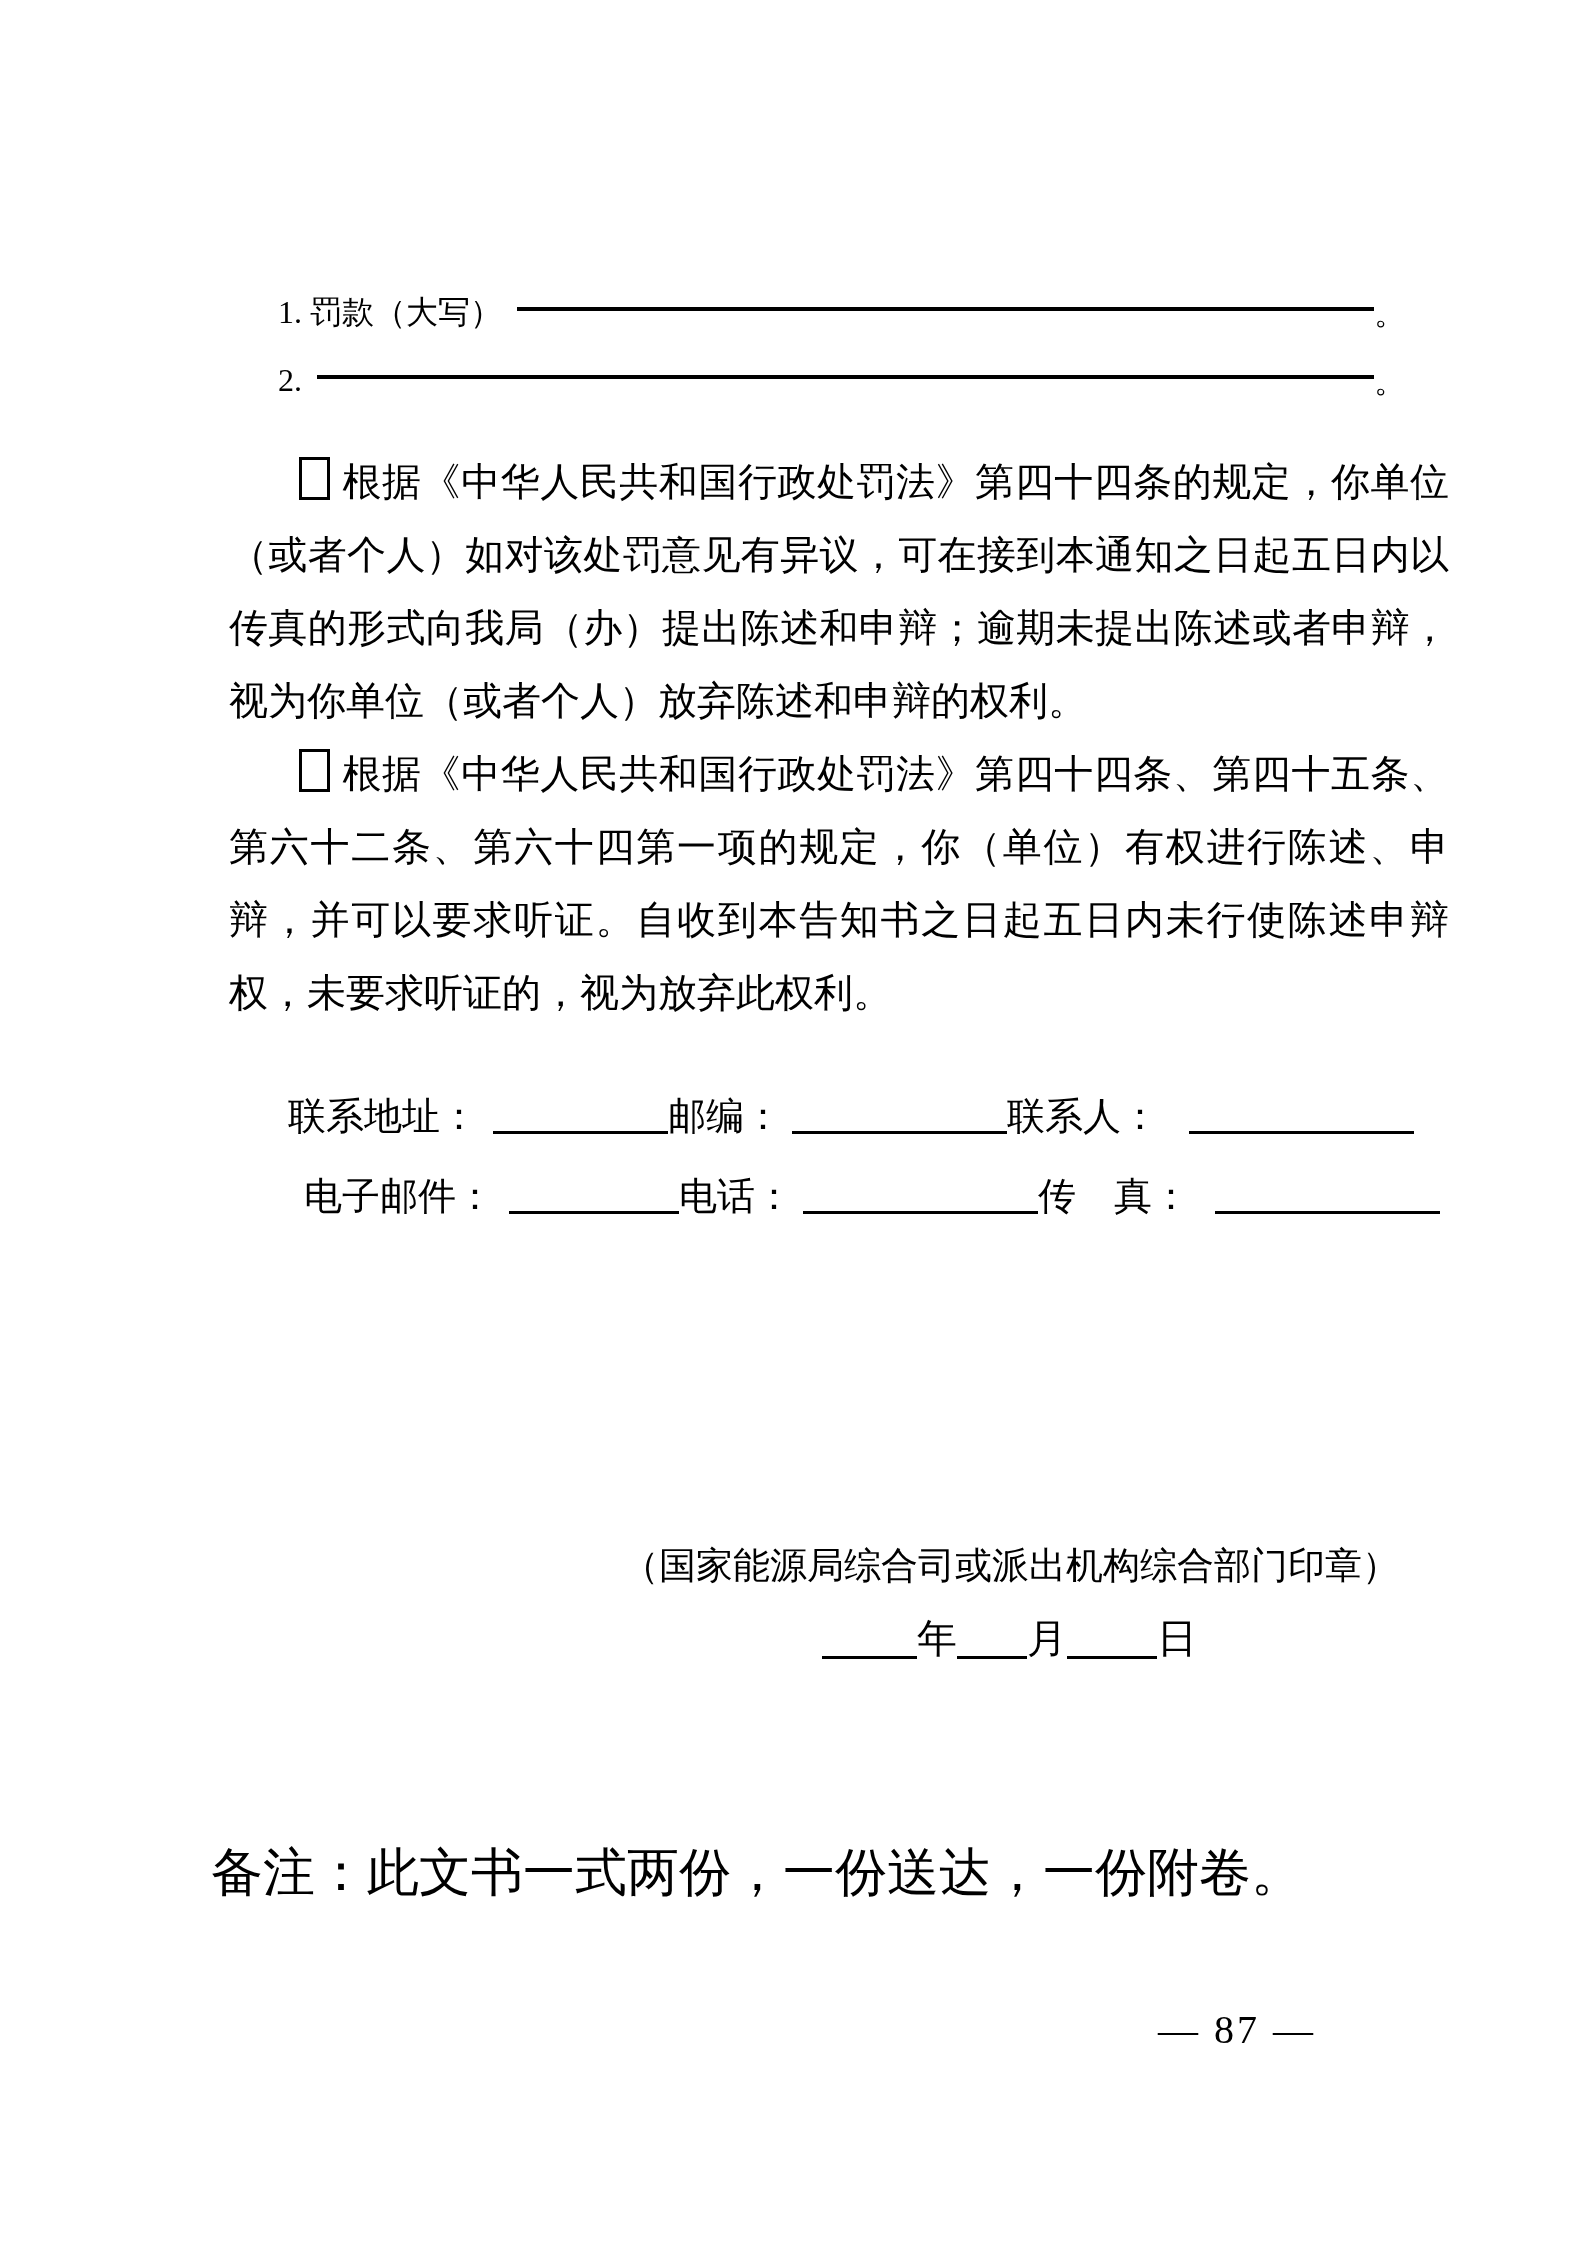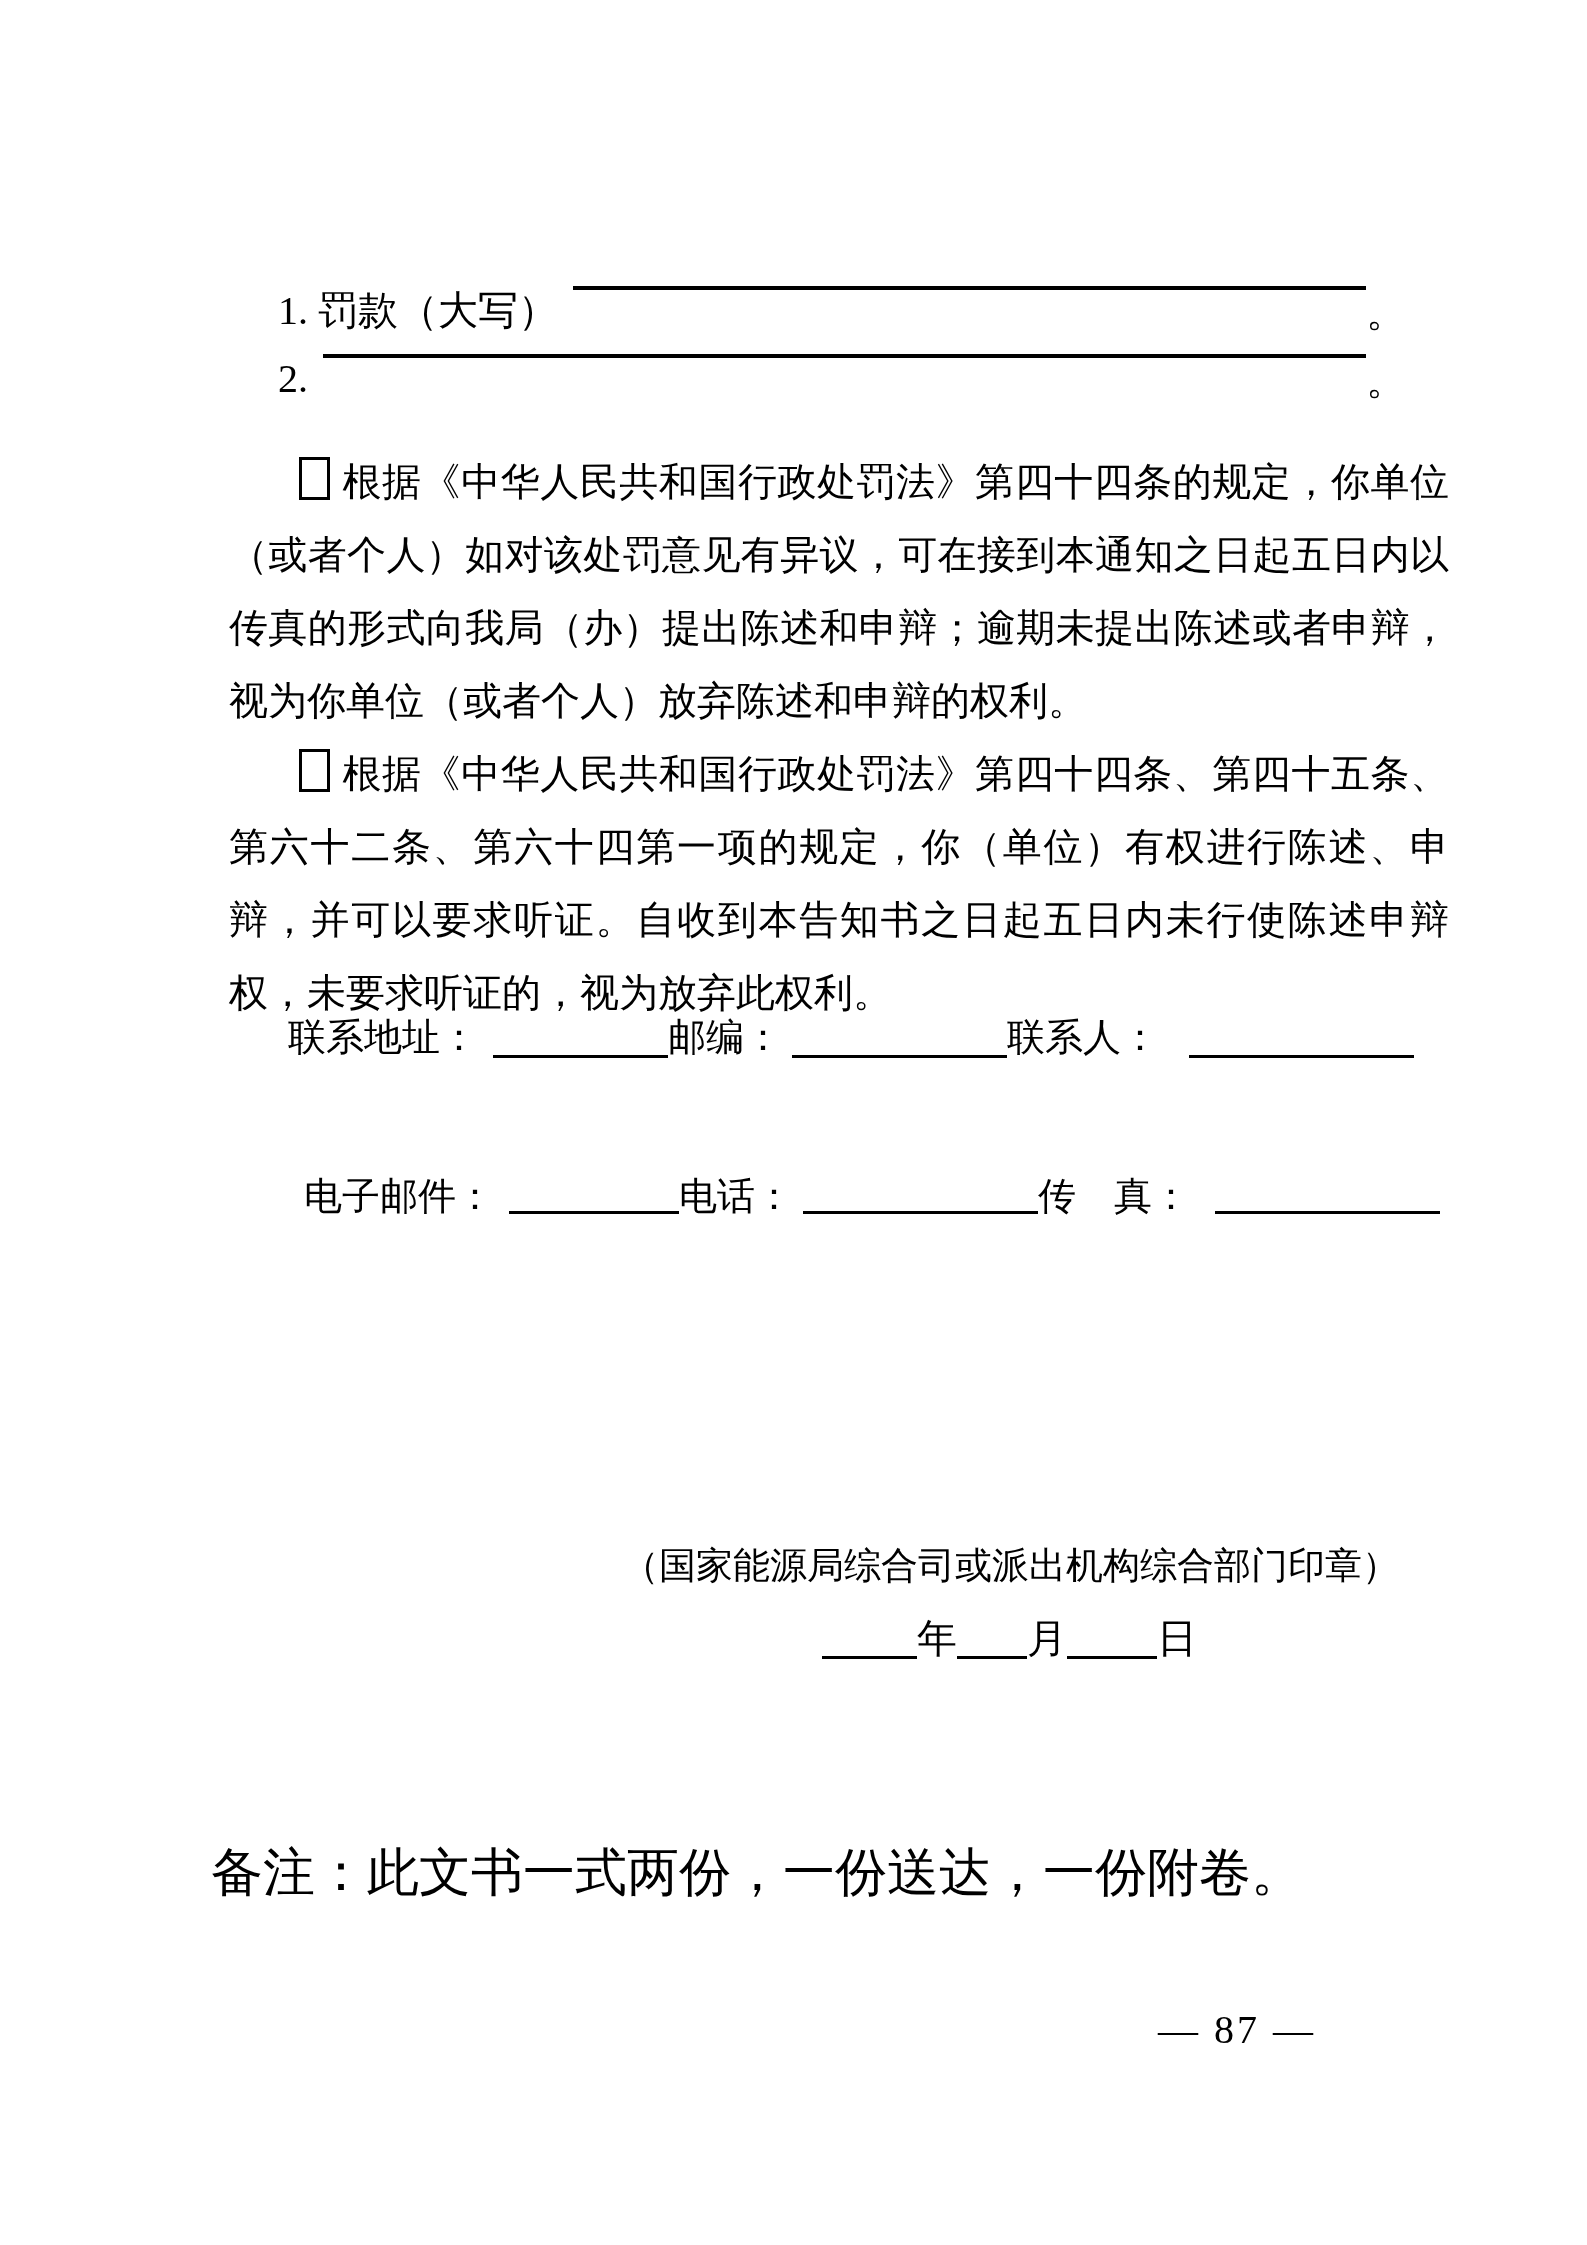--- a/index.html
+++ b/index.html
@@ -16,22 +16,22 @@
     font-family: "Liberation Serif", "DejaVu Serif", serif;
     overflow: hidden;
   }
 
   
   .num-row {
     position: absolute;
     left: 278px;
     width: 1128px;
     display: flex;
-    align-items: flex-start;
-    font-size: 40px;
+    align-items: center;
+    font-size: 32px;
     line-height: 50px;
     height: 52px;
     white-space: nowrap;
   }
   .num-row-1 { top: 286px; }
   .num-row-2 { top: 354px; }
   .num-row .blank {
     flex: 1;
     border-bottom: 4px solid #000;
     margin-left: 15px;
@@ -65,21 +65,21 @@
   .contact-row {
     position: absolute;
     left: 288px;
     display: flex;
     align-items: flex-end;
     font-size: 38px;
     line-height: 48px;
     height: 56px;
     white-space: nowrap;
   }
-  .contact-row-1 { top: 1008px; font-family: Liberation Mono, monospace; }
+  .contact-row-1 { top: 1084px; }
   .contact-row-2 { top: 1164px; margin-left: 16px; }
   .cblank {
     display: inline-block;
     border-bottom: 3px solid #000;
     margin-bottom: 6px;
   }
   .w175 { width: 175px; margin-left: 15px; }
   .w215 { width: 215px; margin-left: 10px; }
   .w225a { width: 225px; margin-left: 30px; }
   .w170 { width: 170px; margin-left: 15px; }

